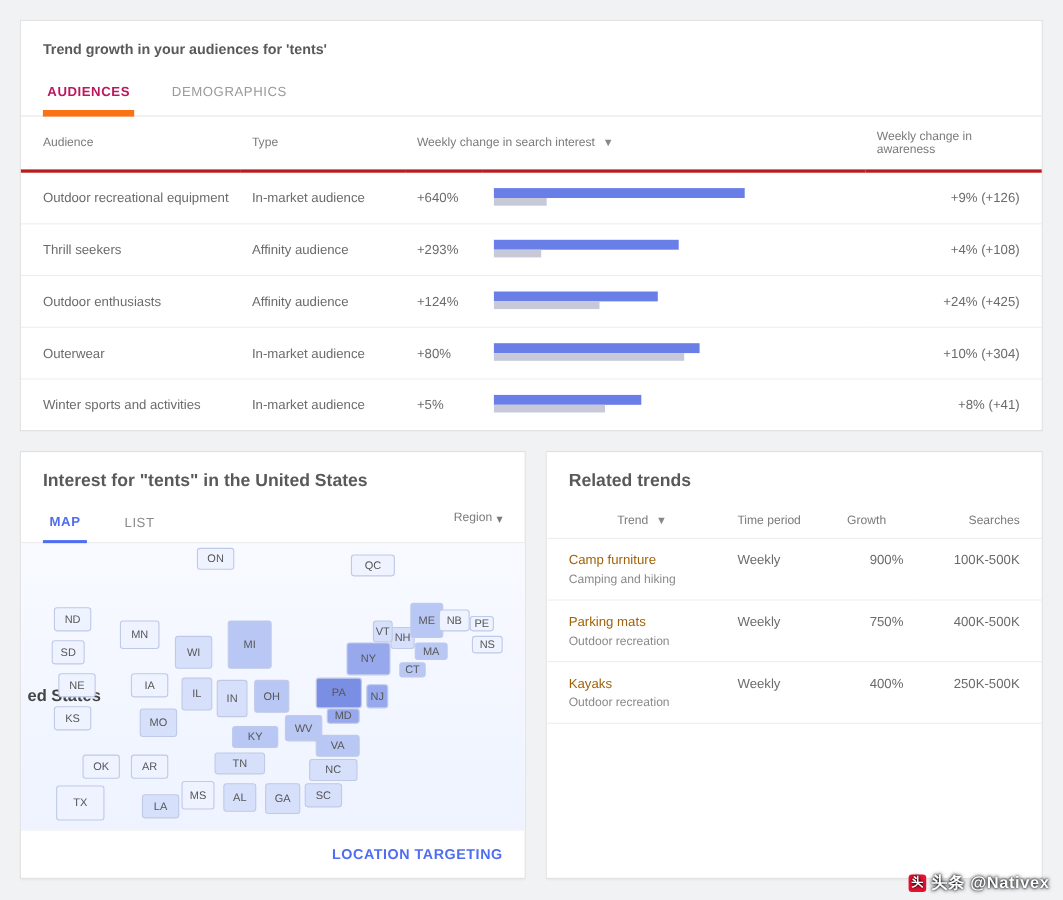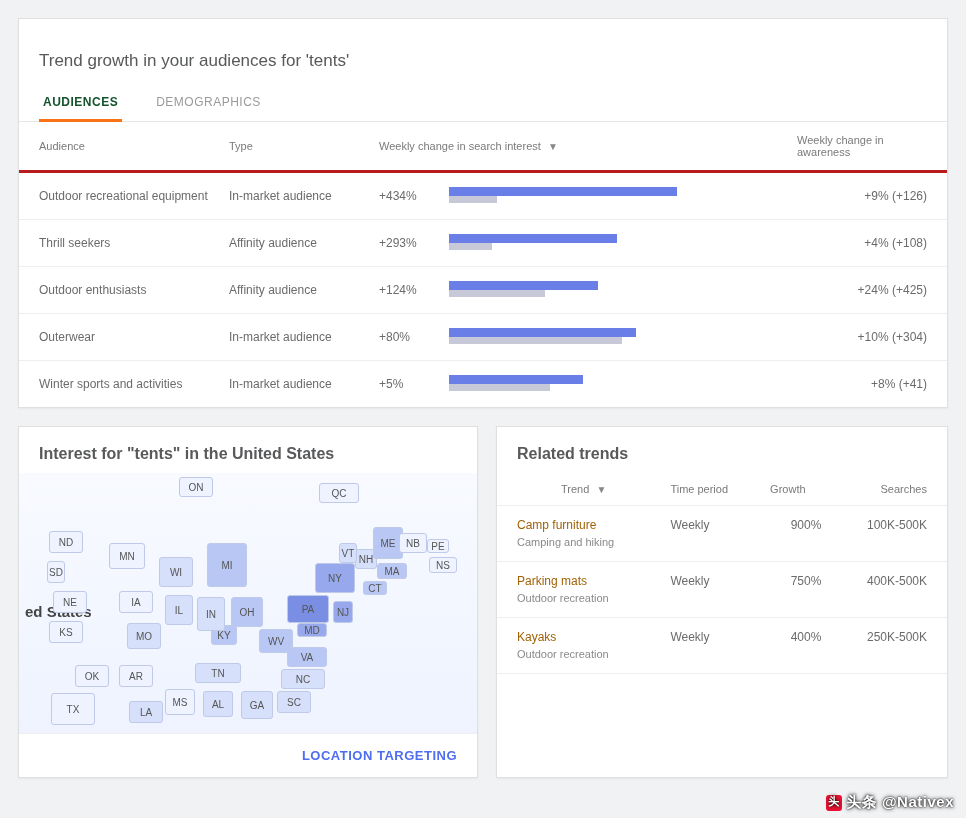--- a/index.html
+++ b/index.html
@@ -16,41 +16,41 @@
     background: #fff;
     border: 1px solid #e0e0e0;
     box-shadow: 0 1px 2px rgba(0,0,0,0.05);
   }
   
   .top-panel {
     margin: 18px 18px 0 18px;
     padding: 0;
   }
   .panel-title {
-    font-size: 17px;
+    font-size: 13px;
     color: #58595b;
-    padding: 32px 20px 14px 20px;
-    font-weight: normal;
+    padding: 18px 20px 14px 20px;
+    font-weight: bold;
   }
   .tabs {
     display: flex;
     gap: 30px;
     padding: 0 20px;
     border-bottom: 1px solid #e6e6e6;
   }
   .tab {
     font-size: 12px;
     letter-spacing: .5px;
     padding: 10px 4px 10px 4px;
     color: #9a9a9a;
     cursor: pointer;
   }
   .tab.active {
-    color: #14532d;
-    border-bottom: 3px solid #f97316;
+    color: #be185d;
+    border-bottom: 6px solid #f97316;
     margin-bottom: -1px;
     font-weight: bold;
   }
   table.audiences {
     width: 100%;
     border-collapse: collapse;
     font-size: 12px;
   }
   table.audiences th {
     text-align: left;
@@ -233,21 +233,21 @@
           <span>Weekly change in search interest</span>
           <span class="sort-arrow">▼</span>
         </th>
         <th class="col-awareness">Weekly change in awareness</th>
       </tr>
     </thead>
     <tbody id="aud-body">
         <tr>
           <td class="col-aud">Outdoor recreational equipment</td>
           <td class="col-type">In-market audience</td>
-          <td class="col-change">+434%</td>
+          <td class="col-change">+640%</td>
           <td class="col-bar">
             <div class="bar-wrap">
               <div class="bar-top" style="width:95%"></div>
               <div class="bar-bot" style="width:20%"></div>
             </div>
           </td>
           <td class="col-awareness">+9% (+126)</td>
         </tr>
         <tr>
           <td class="col-aud">Thrill seekers</td>
@@ -298,42 +298,50 @@
           <td class="col-awareness">+8% (+41)</td>
         </tr>
       </tbody>
   </table>
 </div>
 
 <div class="bottom-row">
 
   <div class="card left-panel">
     <h3 class="sub-title">Interest for "tents" in the United States</h3>
+    <div class="map-tabs">
+      <div class="map-tab active">MAP</div>
+      <div class="map-tab">LIST</div>
+      <div class="map-dropdown">
+        <span>Region</span>
+        <span>▾</span>
+      </div>
+    </div>
     <div class="map-area" id="map-area">
       <div class="country-label">ed States</div>
     <div class="state l0" style="left: 160px; top: 4px; width: 34px; height: 20px;">ON</div>
         <div class="state l0" style="left: 300px; top: 10px; width: 40px; height: 20px;">QC</div>
         <div class="state l0" style="left: 30px; top: 58px; width: 34px; height: 22px;">ND</div>
         <div class="state l0" style="left: 90px; top: 70px; width: 36px; height: 26px;">MN</div>
-        <div class="state l0" style="left: 28px; top: 88px; width: 18px; height: 22px;">SD</div>
+        <div class="state l0" style="left: 28px; top: 88px; width: 30px; height: 22px;">SD</div>
         <div class="state l0" style="left: 34px; top: 118px; width: 34px; height: 22px;">NE</div>
         <div class="state l0" style="left: 30px; top: 148px; width: 34px; height: 22px;">KS</div>
         <div class="state l0" style="left: 56px; top: 192px; width: 34px; height: 22px;">OK</div>
         <div class="state l0" style="left: 32px; top: 220px; width: 44px; height: 32px;">TX</div>
         <div class="state l1" style="left: 140px; top: 84px; width: 34px; height: 30px;">WI</div>
         <div class="state l0" style="left: 100px; top: 118px; width: 34px; height: 22px;">IA</div>
         <div class="state l1" style="left: 146px; top: 122px; width: 28px; height: 30px;">IL</div>
         <div class="state l1" style="left: 108px; top: 150px; width: 34px; height: 26px;">MO</div>
         <div class="state l0" style="left: 100px; top: 192px; width: 34px; height: 22px;">AR</div>
         <div class="state l1" style="left: 110px; top: 228px; width: 34px; height: 22px;">LA</div>
         <div class="state l0" style="left: 146px; top: 216px; width: 30px; height: 26px;">MS</div>
         <div class="state l1" style="left: 184px; top: 218px; width: 30px; height: 26px;">AL</div>
         <div class="state l1" style="left: 222px; top: 218px; width: 32px; height: 28px;">GA</div>
         <div class="state l1" style="left: 176px; top: 190px; width: 46px; height: 20px;">TN</div>
-        <div class="state l2" style="left: 192px; top: 152px; width: 26px; height: 20px; text-align: right;">KY</div>
+        <div class="state l2" style="left: 192px; top: 166px; width: 42px; height: 20px; text-align: right;">KY</div>
         <div class="state l1" style="left: 178px; top: 124px; width: 28px; height: 34px;">IN</div>
         <div class="state l2" style="left: 212px; top: 124px; width: 32px; height: 30px;">OH</div>
         <div class="state l2" style="left: 188px; top: 70px; width: 40px; height: 44px;">MI</div>
         <div class="state l2" style="left: 240px; top: 156px; width: 34px; height: 24px;">WV</div>
         <div class="state l2" style="left: 268px; top: 174px; width: 40px; height: 20px;">VA</div>
         <div class="state l1" style="left: 262px; top: 196px; width: 44px; height: 20px;">NC</div>
         <div class="state l1" style="left: 258px; top: 218px; width: 34px; height: 22px;">SC</div>
         <div class="state l4" style="left: 268px; top: 122px; width: 42px; height: 28px;">PA</div>
         <div class="state l3" style="left: 296px; top: 90px; width: 40px; height: 30px;">NY</div>
         <div class="state l3" style="left: 278px; top: 150px; width: 30px; height: 14px;">MD</div>

